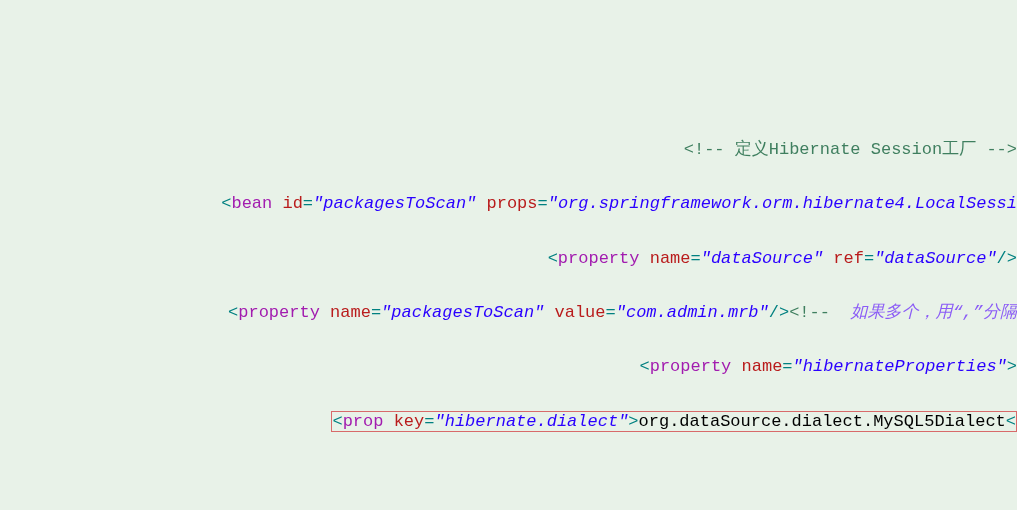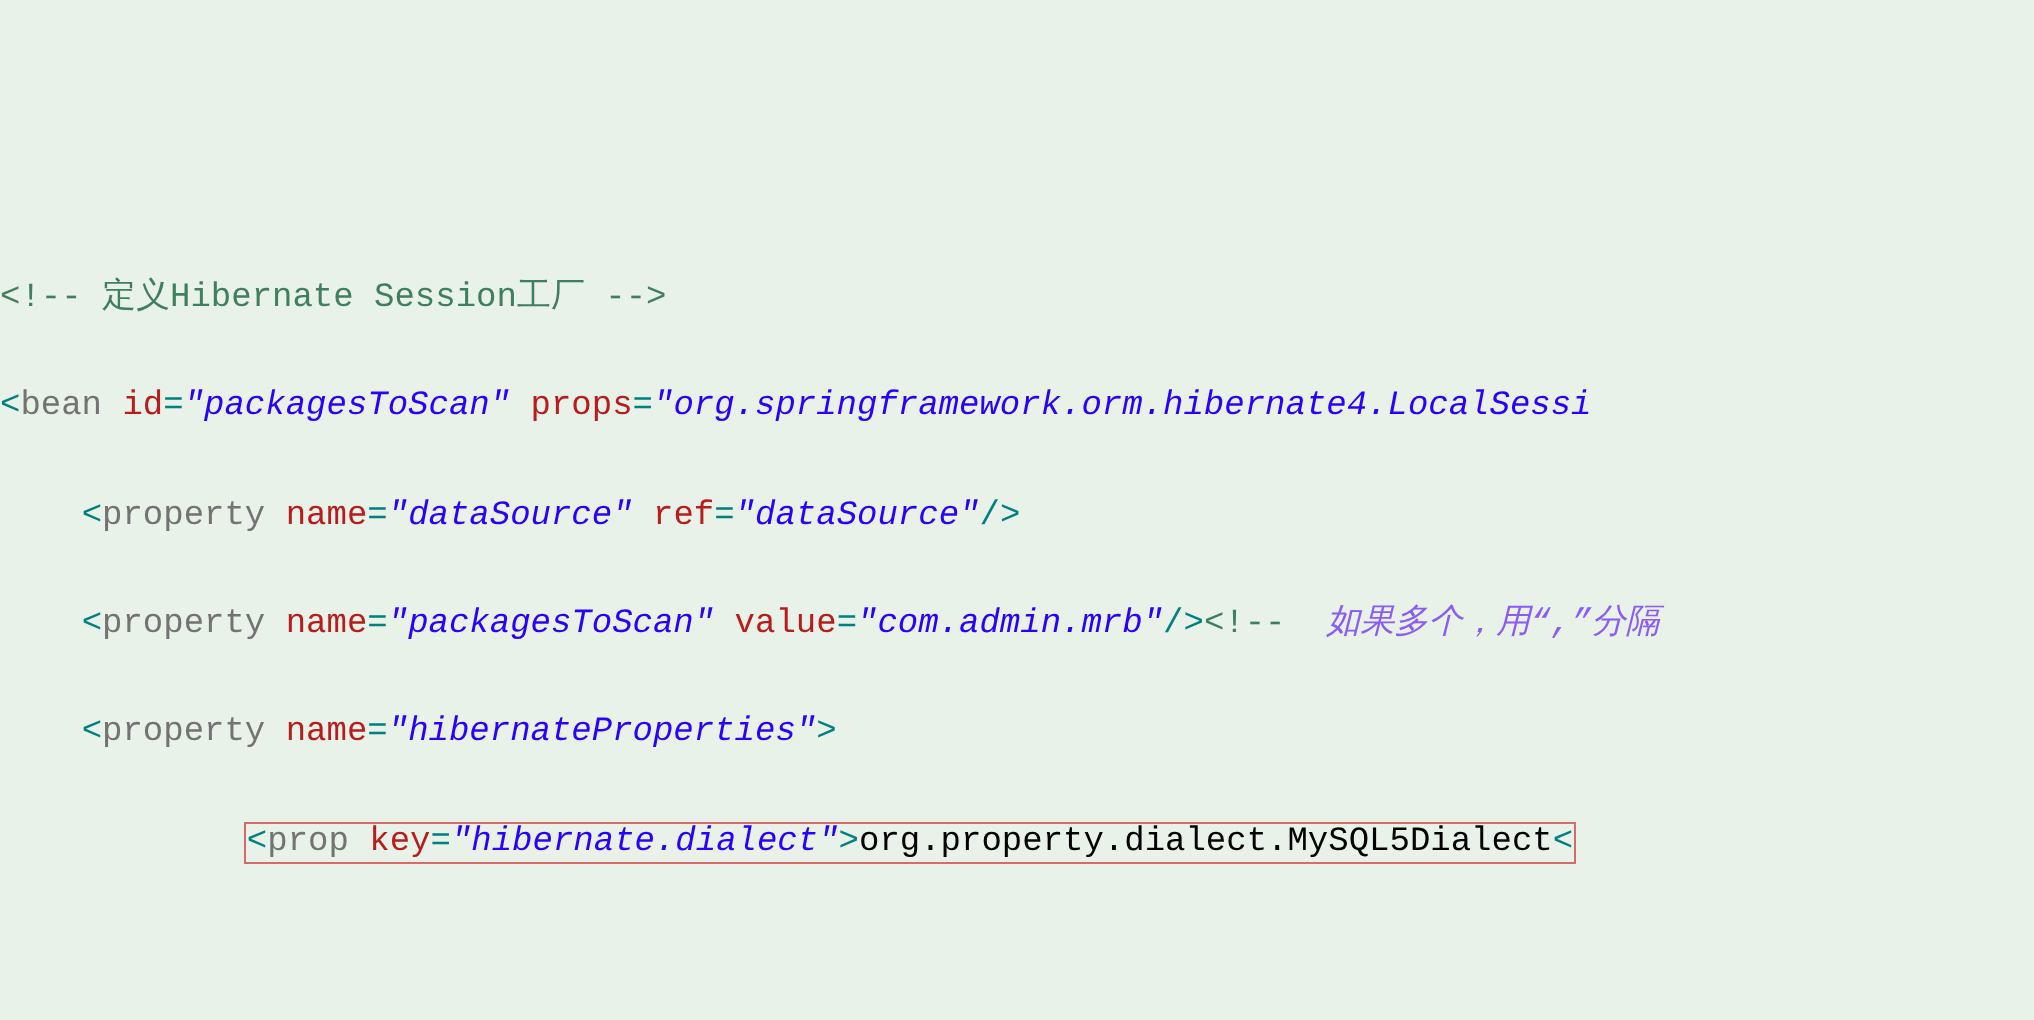--- a/index.html
+++ b/index.html
@@ -11,42 +11,42 @@
     line-height: 1.6;
     white-space: pre;
     overflow: hidden;
     width: 1017px;
     height: 510px;
   }
   .code-area {
     padding: 0;
     position: relative;
   }
-  .line { display: block; }
-  .tag    { color: #737373; }
+  .line { display: block; text-align: right; }
+  .tag    { color: #a21caf; }
   .attr   { color: #b91c1c; }
   .val    { color: #2a00ff; font-style: italic; }
   .text   { color: #000000; }
   .punct  { color: #008080; }
   .comment{ color: #3f7f5f; }
   .cjk    { color: #8b5cf6; font-style: italic; }
   .hl-box { border: 1px solid #d86a6a; display: inline; }
 </style>
 </head>
 <body>
 
 
 
 <div class="code-area">
 <span class="line"><span class="comment">&lt;!-- </span><span class="comment">定义</span><span class="comment">Hibernate Session</span><span class="comment">工厂</span><span class="comment"> --&gt;</span></span>
 <span class="line"><span class="punct">&lt;</span><span class="tag">bean</span> <span class="attr">id</span><span class="punct">=</span><span class="val"><span>"</span><span>packagesToScan</span><span>"</span></span> <span class="attr">props</span><span class="punct">=</span><span class="val"><span>"</span><span>org.springframework.orm.hibernate4.LocalSessi</span></span></span>
 <span class="line">    <span class="punct">&lt;</span><span class="tag">property</span> <span class="attr">name</span><span class="punct">=</span><span class="val"><span>"</span><span>dataSource</span><span>"</span></span> <span class="attr">ref</span><span class="punct">=</span><span class="val"><span>"</span><span>dataSource</span><span>"</span></span><span class="punct">/&gt;</span></span>
 <span class="line">    <span class="punct">&lt;</span><span class="tag">property</span> <span class="attr">name</span><span class="punct">=</span><span class="val"><span>"</span><span>packagesToScan</span><span>"</span></span> <span class="attr">value</span><span class="punct">=</span><span class="val"><span>"</span><span>com.admin.mrb</span><span>"</span></span><span class="punct">/&gt;</span><span class="comment">&lt;!--  </span><span class="cjk">如果多个，用“,”分隔</span></span>
 <span class="line">    <span class="punct">&lt;</span><span class="tag">property</span> <span class="attr">name</span><span class="punct">=</span><span class="val"><span>"</span><span>hibernateProperties</span><span>"</span></span><span class="punct">&gt;</span></span>
-<span class="line">            <span class="hl-box"><span class="punct">&lt;</span><span class="tag">prop</span> <span class="attr">key</span><span class="punct">=</span><span class="val"><span>"</span><span>hibernate.dialect</span><span>"</span></span><span class="punct">&gt;</span><span class="text">org.property.dialect.MySQL5Dialect</span><span class="punct">&lt;</span></span></span>
+<span class="line">            <span class="hl-box"><span class="punct">&lt;</span><span class="tag">prop</span> <span class="attr">key</span><span class="punct">=</span><span class="val"><span>"</span><span>hibernate.dialect</span><span>"</span></span><span class="punct">&gt;</span><span class="text">org.dataSource.dialect.MySQL5Dialect</span><span class="punct">&lt;</span></span></span>
 
 
 
 
 
 
 
 
 
 

